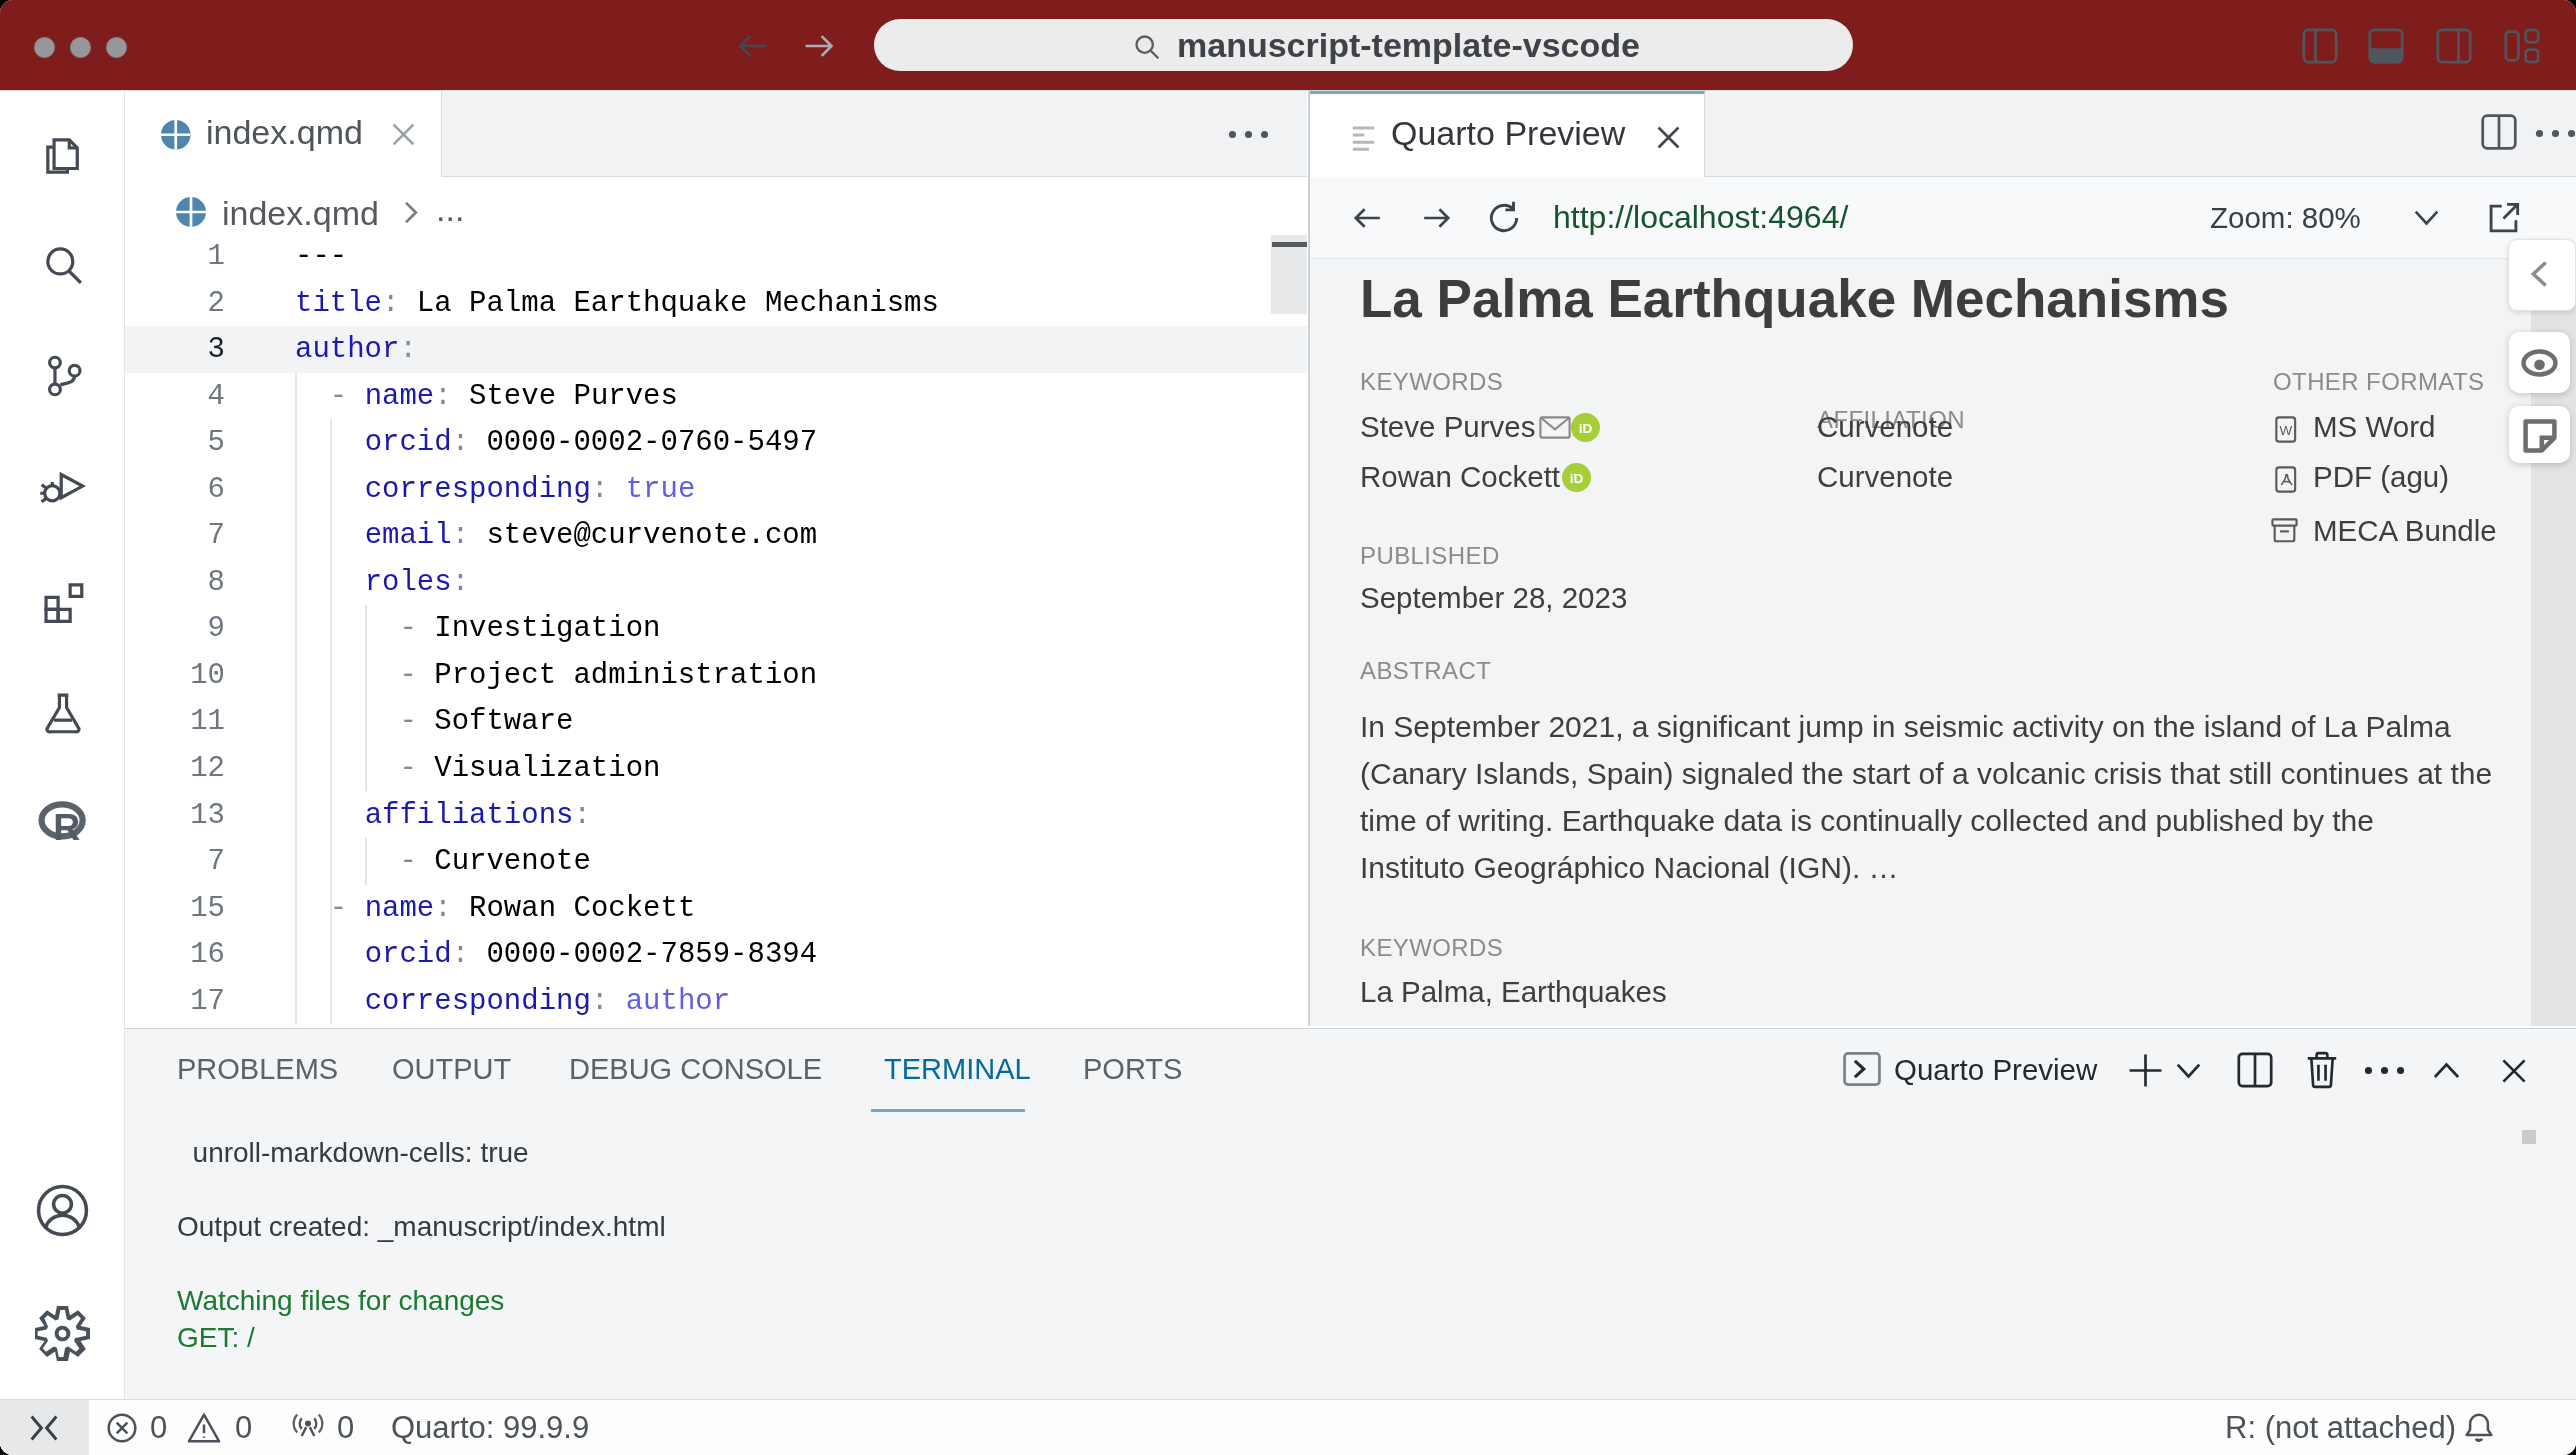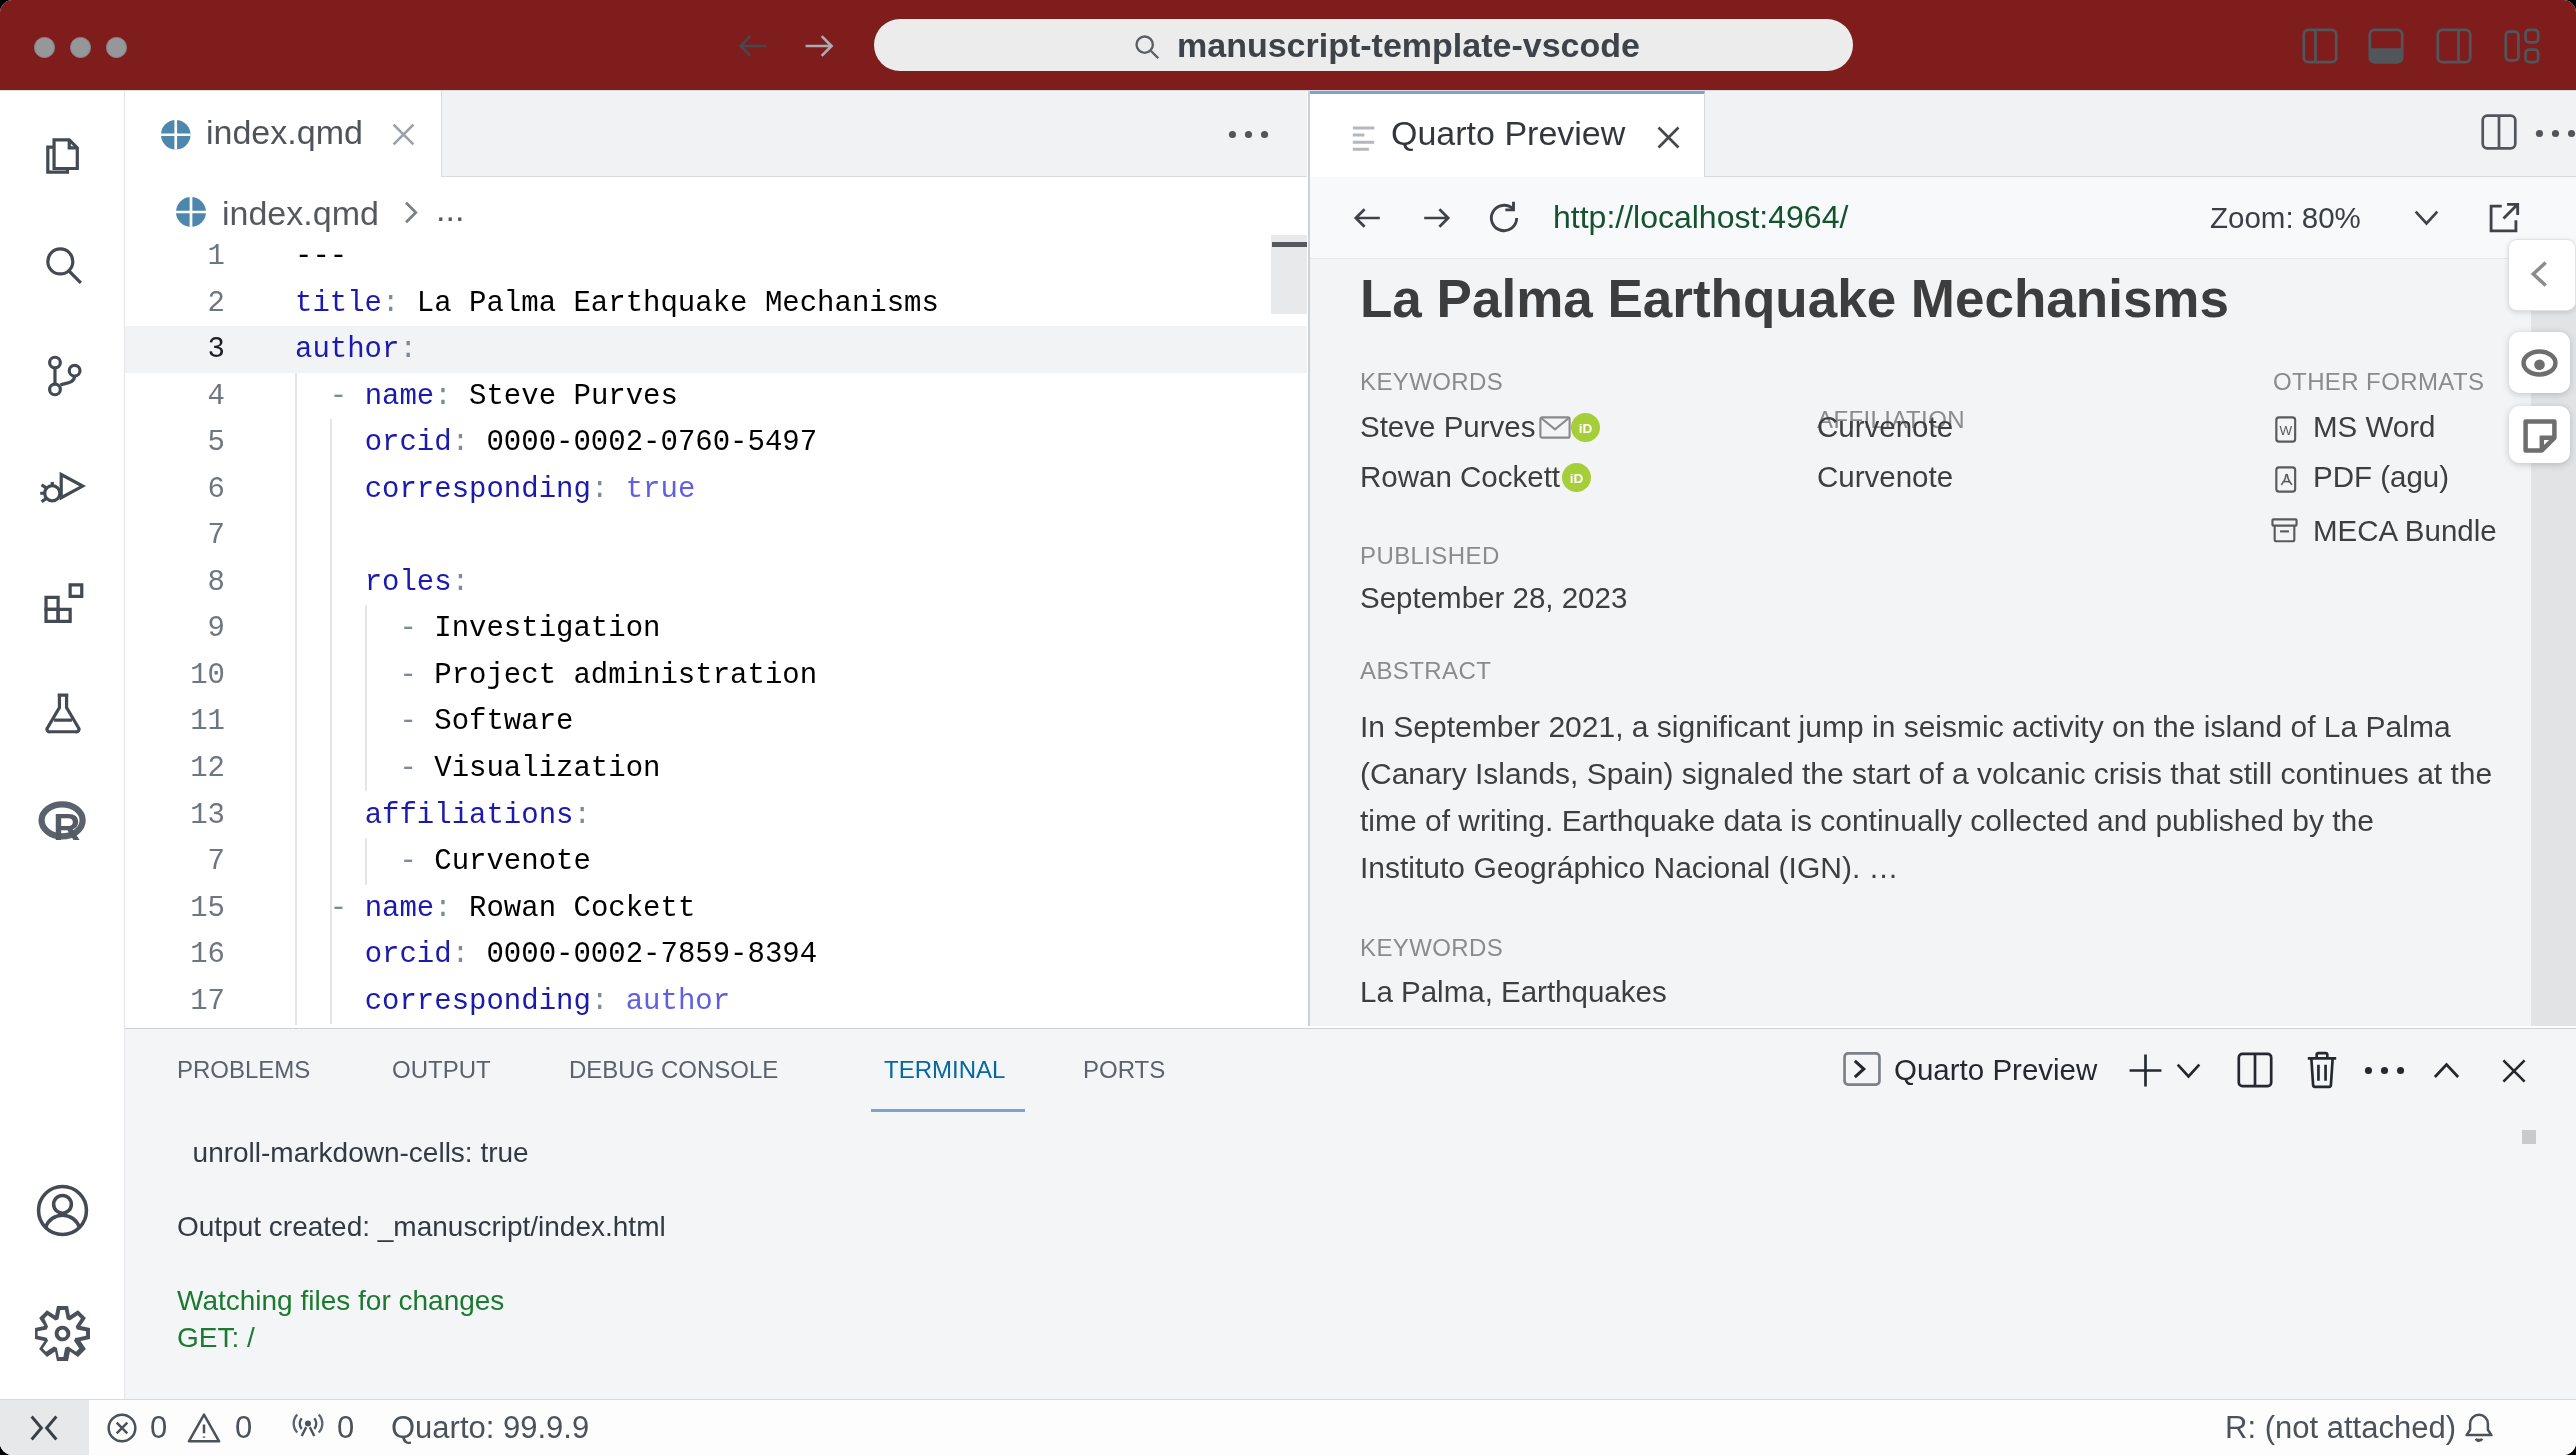--- a/index.html
+++ b/index.html
@@ -53,21 +53,21 @@
   #ptoolbar { position:absolute; left:0; top:86px; width:1266px; height:82px; background:#f8f9fa;
               border-bottom:1.8px solid #e4e7ea; }
   #pcontent { position:absolute; left:0; top:168px; width:1266px; height:767px; background:#f3f4f5;
               color:#3f3f3f; }
   .plabel { position:absolute; color:#8b8b8b; font-size:24px; letter-spacing:0.4px; }
   .pbody { position:absolute; color:#3e3e3e; font-size:29.5px; }
 
   
   #panel { position:absolute; left:125px; top:1028px; width:2451px; height:371px;
            background:#f4f5f7; border-top:1.8px solid #ccd1d6; }
-  .ptab { position:absolute; top:0; height:81px; line-height:81px; color:#5b626b; font-size:24px; }
+  .ptab { position:absolute; top:0; height:81px; line-height:81px; color:#5b626b; font-size:29px; }
   #terminal { position:absolute; left:52px; top:105px; line-height:37px; font-family:Liberation Sans, sans-serif;
               font-size:28px; color:#333a42; white-space:pre; }
 
   
   #statusbar { position:absolute; left:0; top:1399px; width:2576px; height:56px;
                background:#fdfdfe; border-top:1.8px solid #d6dade; color:#4b525c; font-size:31px; }
 </style>
 </head>
 <body>
 <div id="win">
@@ -204,21 +204,21 @@
       <div class="guide" style="left:170px; top:140px; height:652px;"></div>
       <div class="guide" style="left:205px; top:186px; height:605px;"></div>
       <div class="guide" style="left:240px; top:372px; height:186px;"></div>
       <div class="guide" style="left:240px; top:605px; height:47px;"></div>
       <div class="cl" style="top:0;"><span class="num" style="left:0;">1</span><span class="ct">---</span></div>
       <div class="cl" style="top:47px;"><span class="num" style="left:0;">2</span><span class="ct"><span class="key">title</span><span class="pun">:</span> La Palma Earthquake Mechanisms</span></div>
       <div class="cl" style="top:93px;"><span class="num" style="left:0; color:#1b1f24;">3</span><span class="ct"><span class="key">author</span><span class="pun">:</span></span></div>
       <div class="cl" style="top:140px;"><span class="num" style="left:0;">4</span><span class="ct">  <span class="pun">-</span> <span class="key">name</span><span class="pun">:</span> Steve Purves</span></div>
       <div class="cl" style="top:186px;"><span class="num" style="left:0;">5</span><span class="ct">    <span class="key">orcid</span><span class="pun">:</span> 0000-0002-0760-5497</span></div>
       <div class="cl" style="top:233px;"><span class="num" style="left:0;">6</span><span class="ct">    <span class="key">corresponding</span><span class="pun">:</span> <span class="bool">true</span></span></div>
-      <div class="cl" style="top:279px;"><span class="num" style="left:0;">7</span></div>
+      <div class="cl" style="top:279px;"><span class="num" style="left:0;">7</span><span class="ct">    <span class="key">email</span><span class="pun">:</span> steve@curvenote.com</span></div>
       <div class="cl" style="top:326px;"><span class="num" style="left:0;">8</span><span class="ct">    <span class="key">roles</span><span class="pun">:</span></span></div>
       <div class="cl" style="top:372px;"><span class="num" style="left:0;">9</span><span class="ct">      <span class="pun">-</span> Investigation</span></div>
       <div class="cl" style="top:419px;"><span class="num" style="left:0;">10</span><span class="ct">      <span class="pun">-</span> Project administration</span></div>
       <div class="cl" style="top:465px;"><span class="num" style="left:0;">11</span><span class="ct">      <span class="pun">-</span> Software</span></div>
       <div class="cl" style="top:512px;"><span class="num" style="left:0;">12</span><span class="ct">      <span class="pun">-</span> Visualization</span></div>
       <div class="cl" style="top:559px;"><span class="num" style="left:0;">13</span><span class="ct">    <span class="key">affiliations</span><span class="pun">:</span></span></div>
       <div class="cl" style="top:605px;"><span class="num" style="left:0;">7</span><span class="ct">      <span class="pun">-</span> Curvenote</span></div>
       <div class="cl" style="top:652px;"><span class="num" style="left:0;">15</span><span class="ct">  <span class="pun">-</span> <span class="key">name</span><span class="pun">:</span> Rowan Cockett</span></div>
       <div class="cl" style="top:698px;"><span class="num" style="left:0;">16</span><span class="ct">    <span class="key">orcid</span><span class="pun">:</span> 0000-0002-7859-8394</span></div>
       <div class="cl" style="top:745px;"><span class="num" style="left:0;">17</span><span class="ct">    <span class="key">corresponding</span><span class="pun">:</span> <span class="bool">author</span></span></div>

